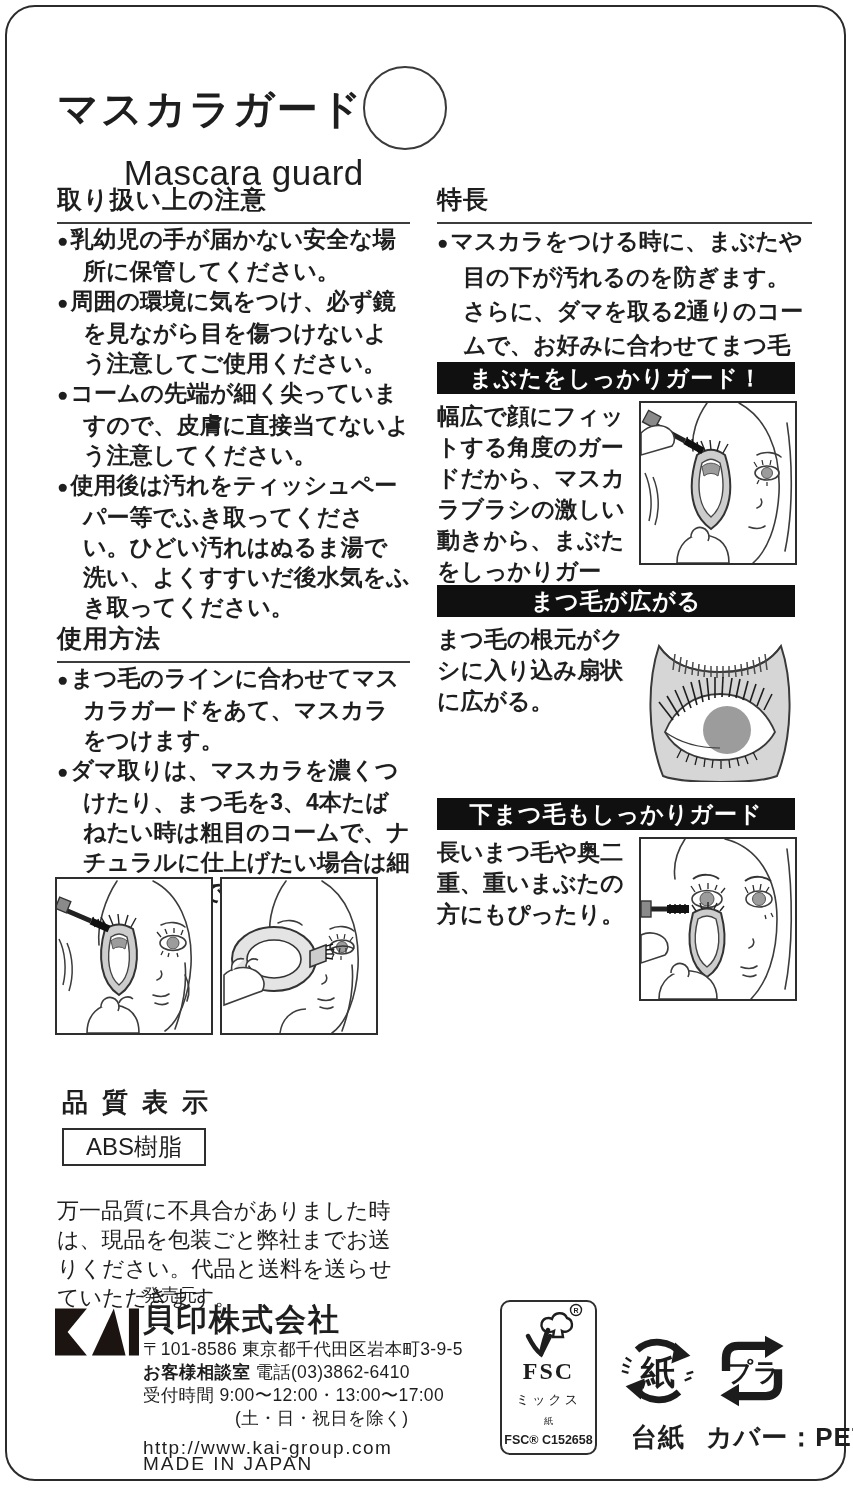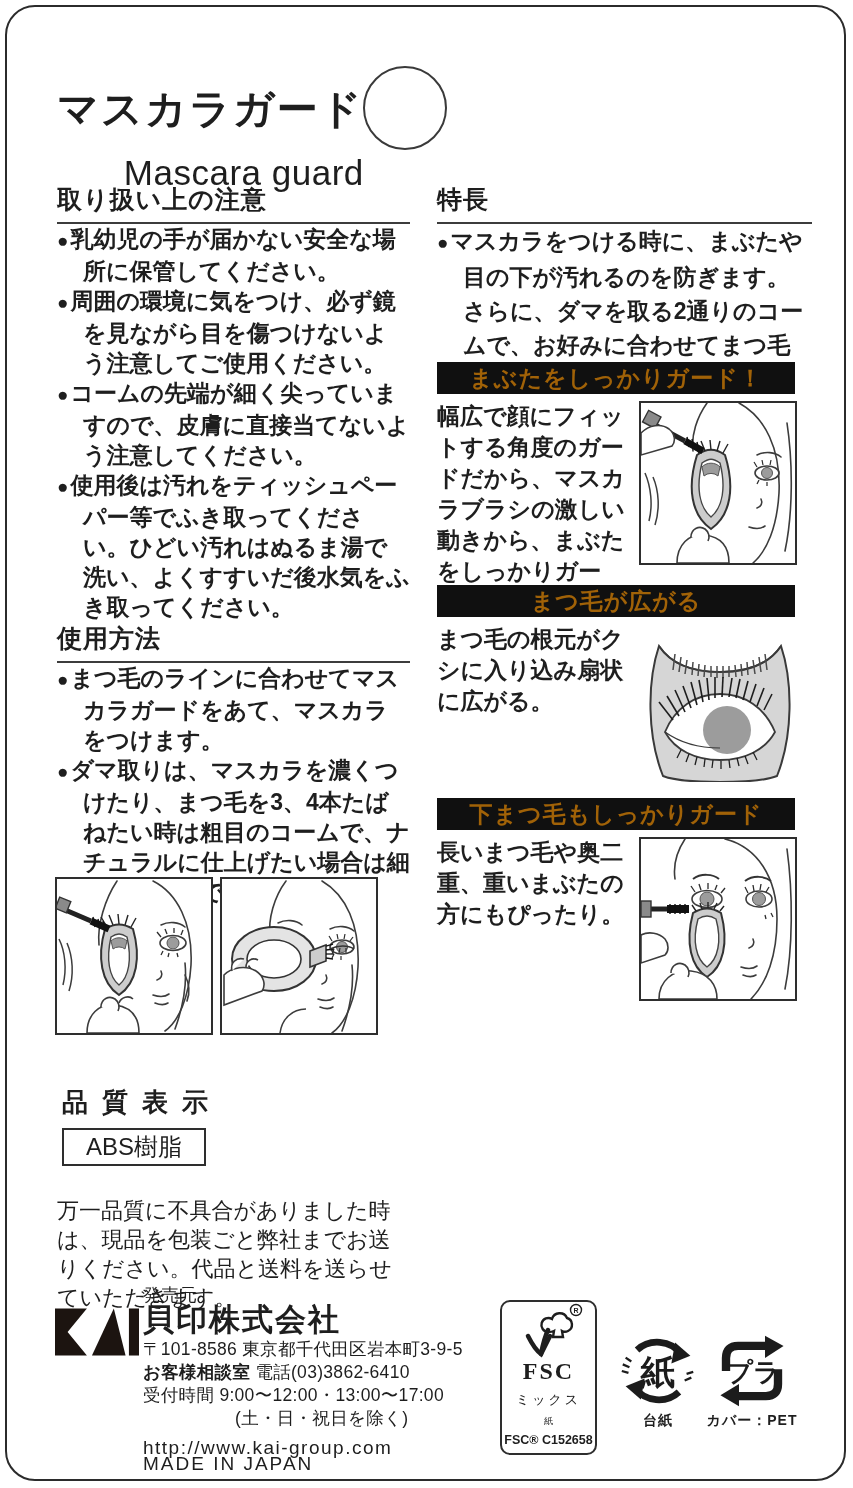--- a/index.html
+++ b/index.html
@@ -33,21 +33,21 @@
 
   .col-left  { position:absolute; left:57px;  top:183px; width:353px; }
   .usage-blk { position:absolute; left:57px;  top:622px; width:353px; }
   .col-right { position:absolute; left:437px; top:183px; width:375px; }
 
   .pics-row { position:absolute; left:55px; top:877px; width:355px; display:flex; gap:7px; }
   .pic-frame { width:158px; height:158px; border:2px solid #2e2e2e; background:#fff; }
 
   .feature-sec { position:absolute; left:437px; width:375px; }
   .bar {
-    width:358px; height:32px; background:#101010; color:#a16207;
+    width:358px; height:32px; background:#101010; color:#ffffff;
     font-size:23px; font-weight:bold; text-align:center; line-height:32px;
     letter-spacing:1px;
   }
   .sec-flex { display:flex; margin-top:7px; }
   .sec-text { width:200px; font-size:23px; line-height:31px; font-weight:600; }
   .sec-img  { margin-left:2px; }
   .frame160 { width:158px; height:164px; border:2px solid #2e2e2e; background:#fff; }
 
   .quality-blk { position:absolute; left:62px; top:1085px; }
   .quality-head { font-size:26px; font-weight:bold; letter-spacing:14px; }
@@ -74,21 +74,21 @@
     position:absolute; left:500px; top:1300px; width:97px; height:155px;
     border:2px solid #2e2e2e; border-radius:10px; text-align:center;
   }
   .fsc-brand { font-family:"Liberation Serif","DejaVu Serif",serif; font-size:24px; font-weight:bold; letter-spacing:2px; margin-top:-2px;}
   .fsc-type { font-size:13px; letter-spacing:3px; margin-top:6px; }
   .fsc-small { font-size:9px; margin-top:6px; }
   .fsc-code { font-size:12.5px; font-weight:bold; margin-top:5px; letter-spacing:0; }
   .mark-blk { position:absolute; text-align:center; }
   .paper-mark-blk { left:618px; top:1332px; width:80px; }
   .pla-mark-blk   { left:706px; top:1332px; width:92px; }
-  .mark-label { font-size:14px; font-weight:600; margin-top:2px; letter-spacing:1px; white-space:nowrap; }
+  .mark-label { font-size:26px; font-weight:600; margin-top:10px; letter-spacing:1px; white-space:nowrap; }
   svg { display:block; }
   .svgtext { font-family:"Liberation Sans","DejaVu Sans",sans-serif; font-weight:bold; }
 </style>
 </head>
 <body>
 
 <div class="card"></div>
 <div class="hang-hole"></div>
 
 <div class="title-block">

